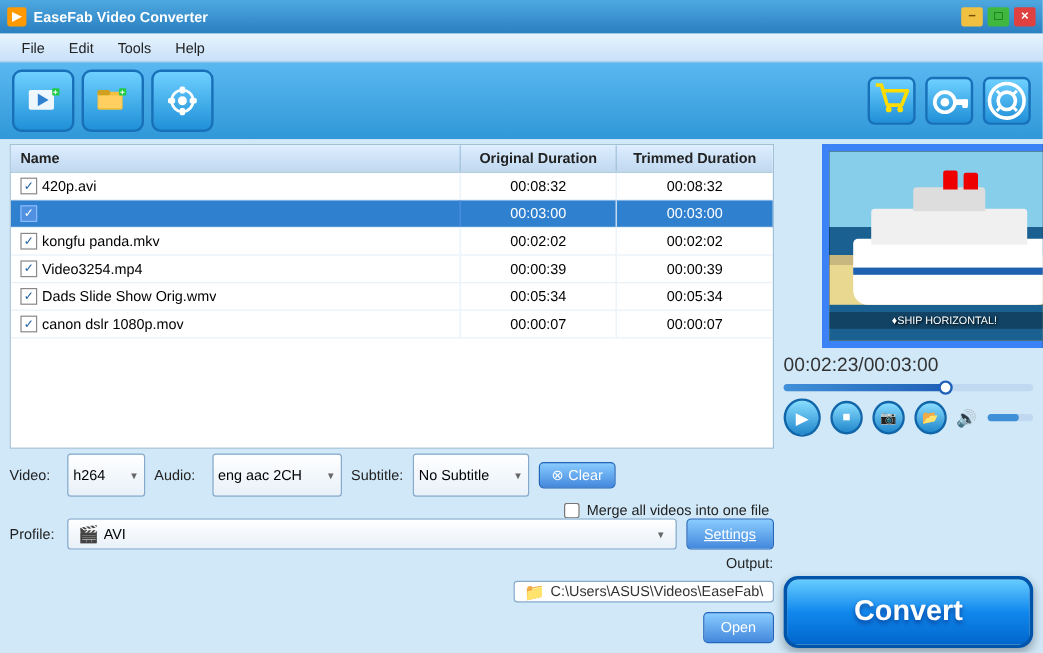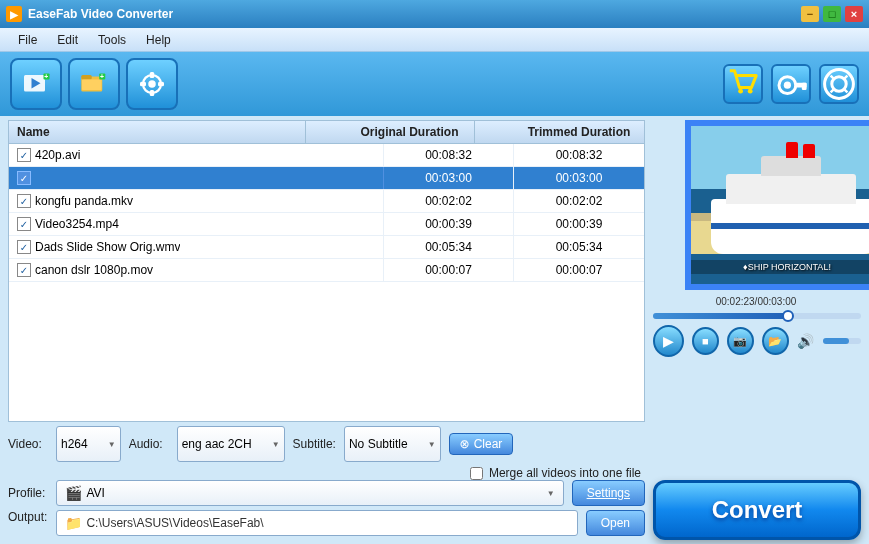--- a/index.html
+++ b/index.html
@@ -121,21 +121,20 @@
       border: 1px solid #a0c0d8;
       overflow: hidden;
     }
     #file-list-header {
       display: flex;
       background: linear-gradient(to bottom, #ddeeff, #c0d8f0);
       border-bottom: 1px solid #a0c0d8;
       font-size: 12px;
       font-weight: bold;
       color: #222;
-      gap: 39px;
     }
     .col-name { flex: 1; padding: 4px 8px; border-right: 1px solid #a0c0d8; }
     .col-orig { width: 130px; padding: 4px 8px; border-right: 1px solid #a0c0d8; text-align: center; }
     .col-trim { width: 130px; padding: 4px 8px; text-align: center; }
 
     .file-row {
       display: flex;
       align-items: center;
       border-bottom: 1px solid #e8f0f8;
       cursor: pointer;
@@ -230,21 +229,21 @@
       border-radius: 4px;
       color: white;
       padding: 2px 14px;
       height: 26px;
       cursor: pointer;
       font-size: 12px;
       text-decoration: underline;
     }
 
     .output-row {
-      display: flex; align-items: flex-start; gap: 8px;
+      display: flex; align-items: flex-end; gap: 8px; flex-direction: column;
     }
     .output-path {
       flex: 1;
       height: 26px;
       background: white;
       border: 1px solid #88aacc;
       border-radius: 3px;
       padding: 0 8px;
       display: flex; align-items: center; gap: 4px;
       font-size: 12px;
@@ -340,22 +339,22 @@
       padding: 2px;
     }
     .sea {
       position: absolute;
       bottom: 0; left: 0; right: 0;
       height: 30px;
       background: #1a6090;
     }
 
     #time-display {
-      text-align: center;
-      font-size: 10px;
+      text-align: left;
+      font-size: 16px;
       color: #333;
       padding-right: 2px;
     }
 
     #seek-bar {
       width: 100%;
       height: 6px;
       background: #c0d8f0;
       border-radius: 3px;
       position: relative;

